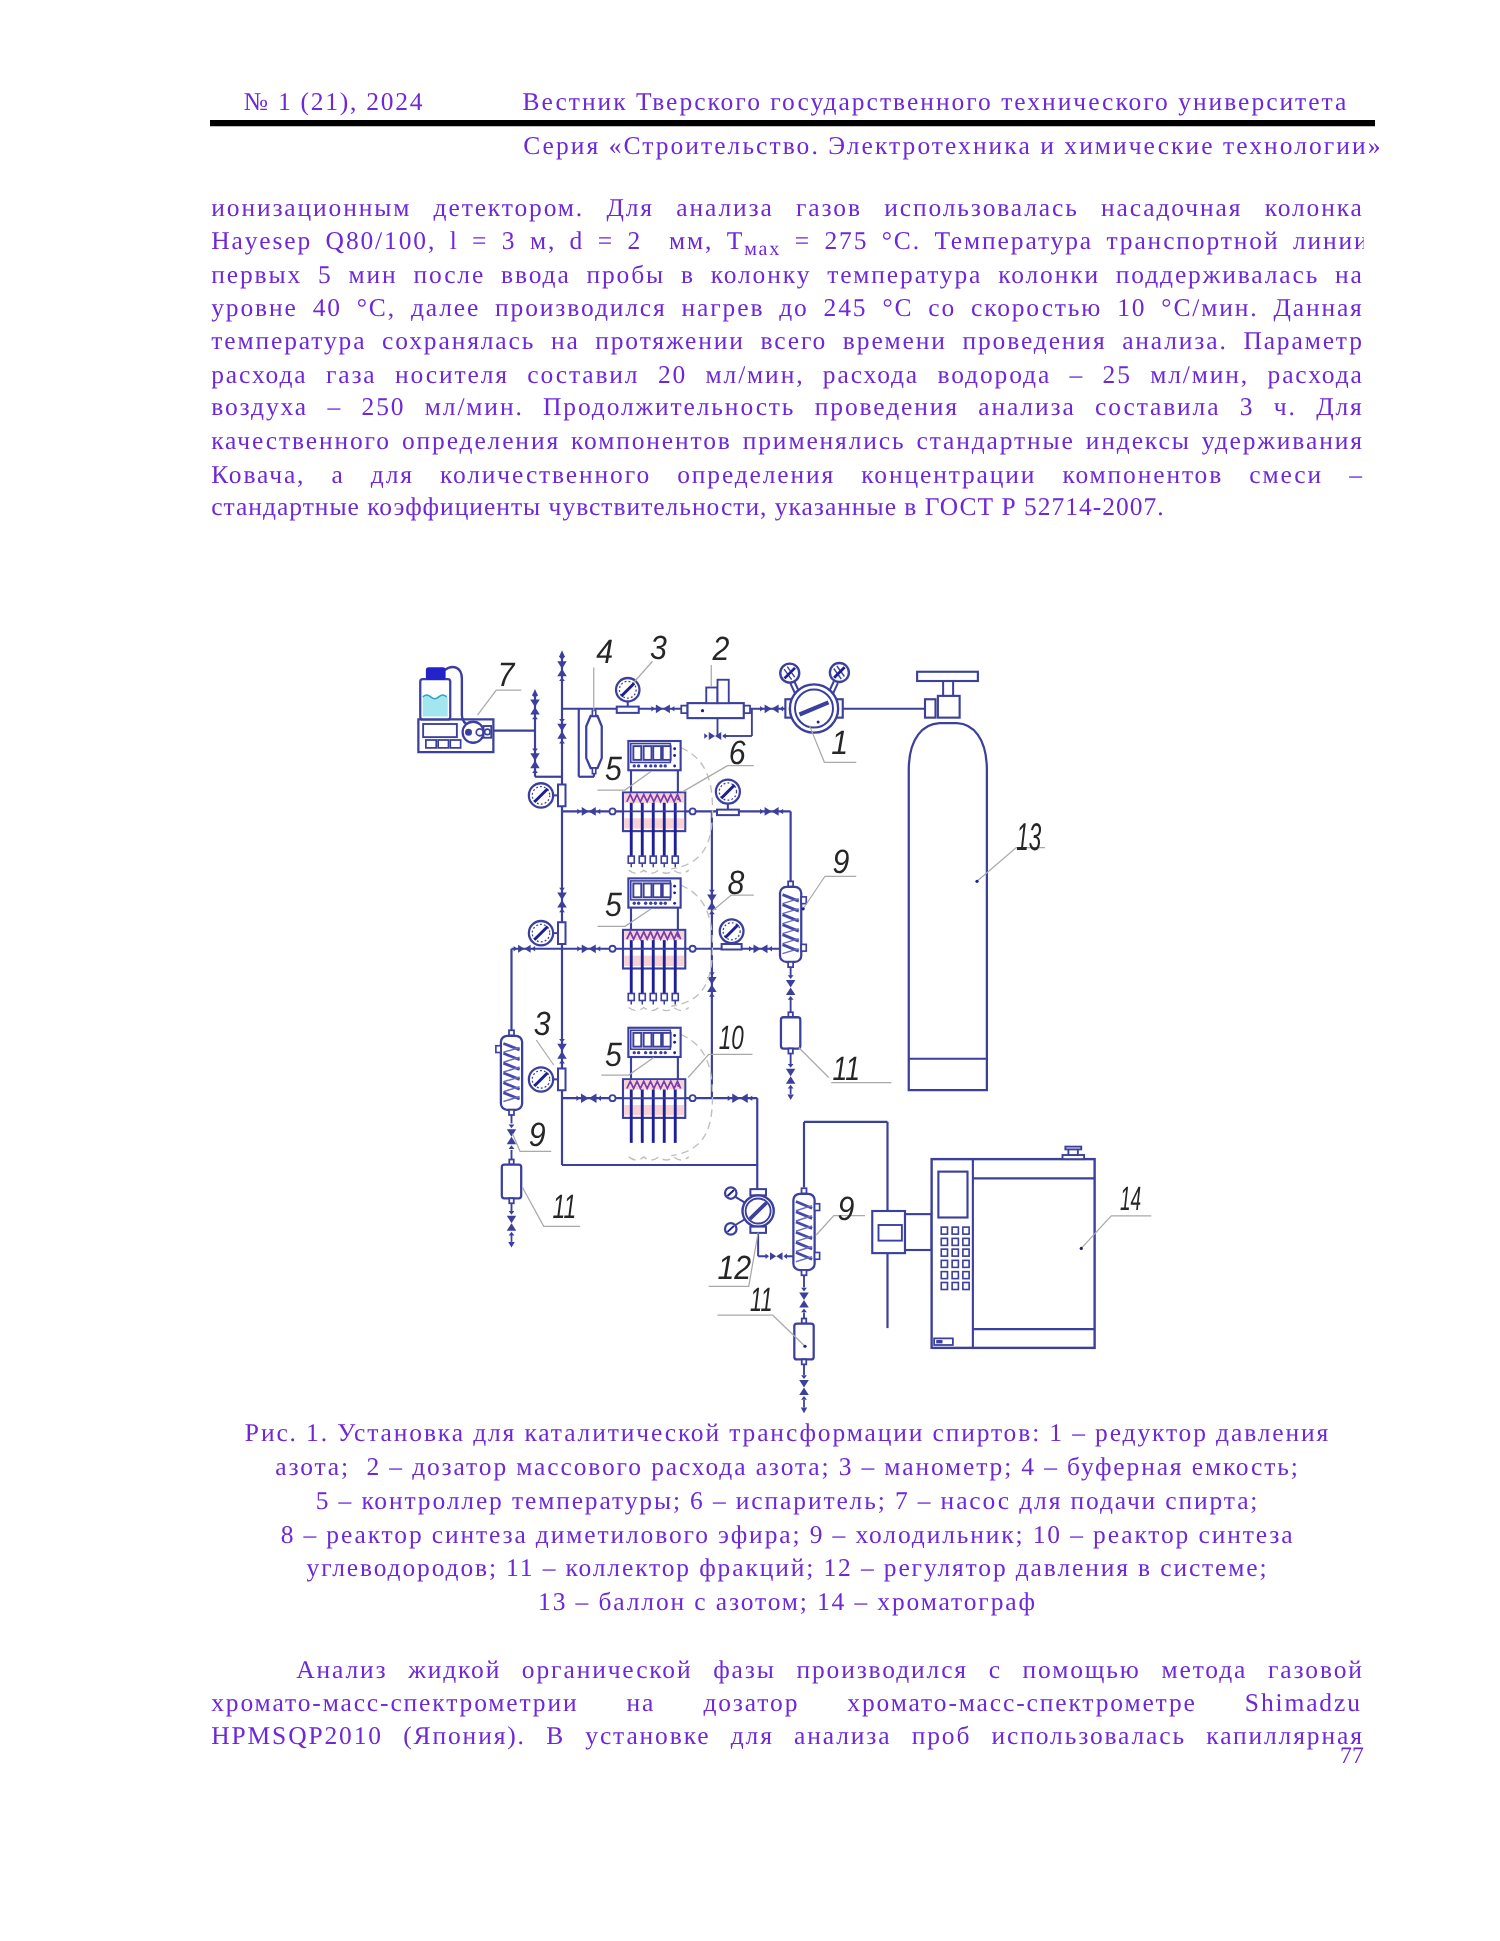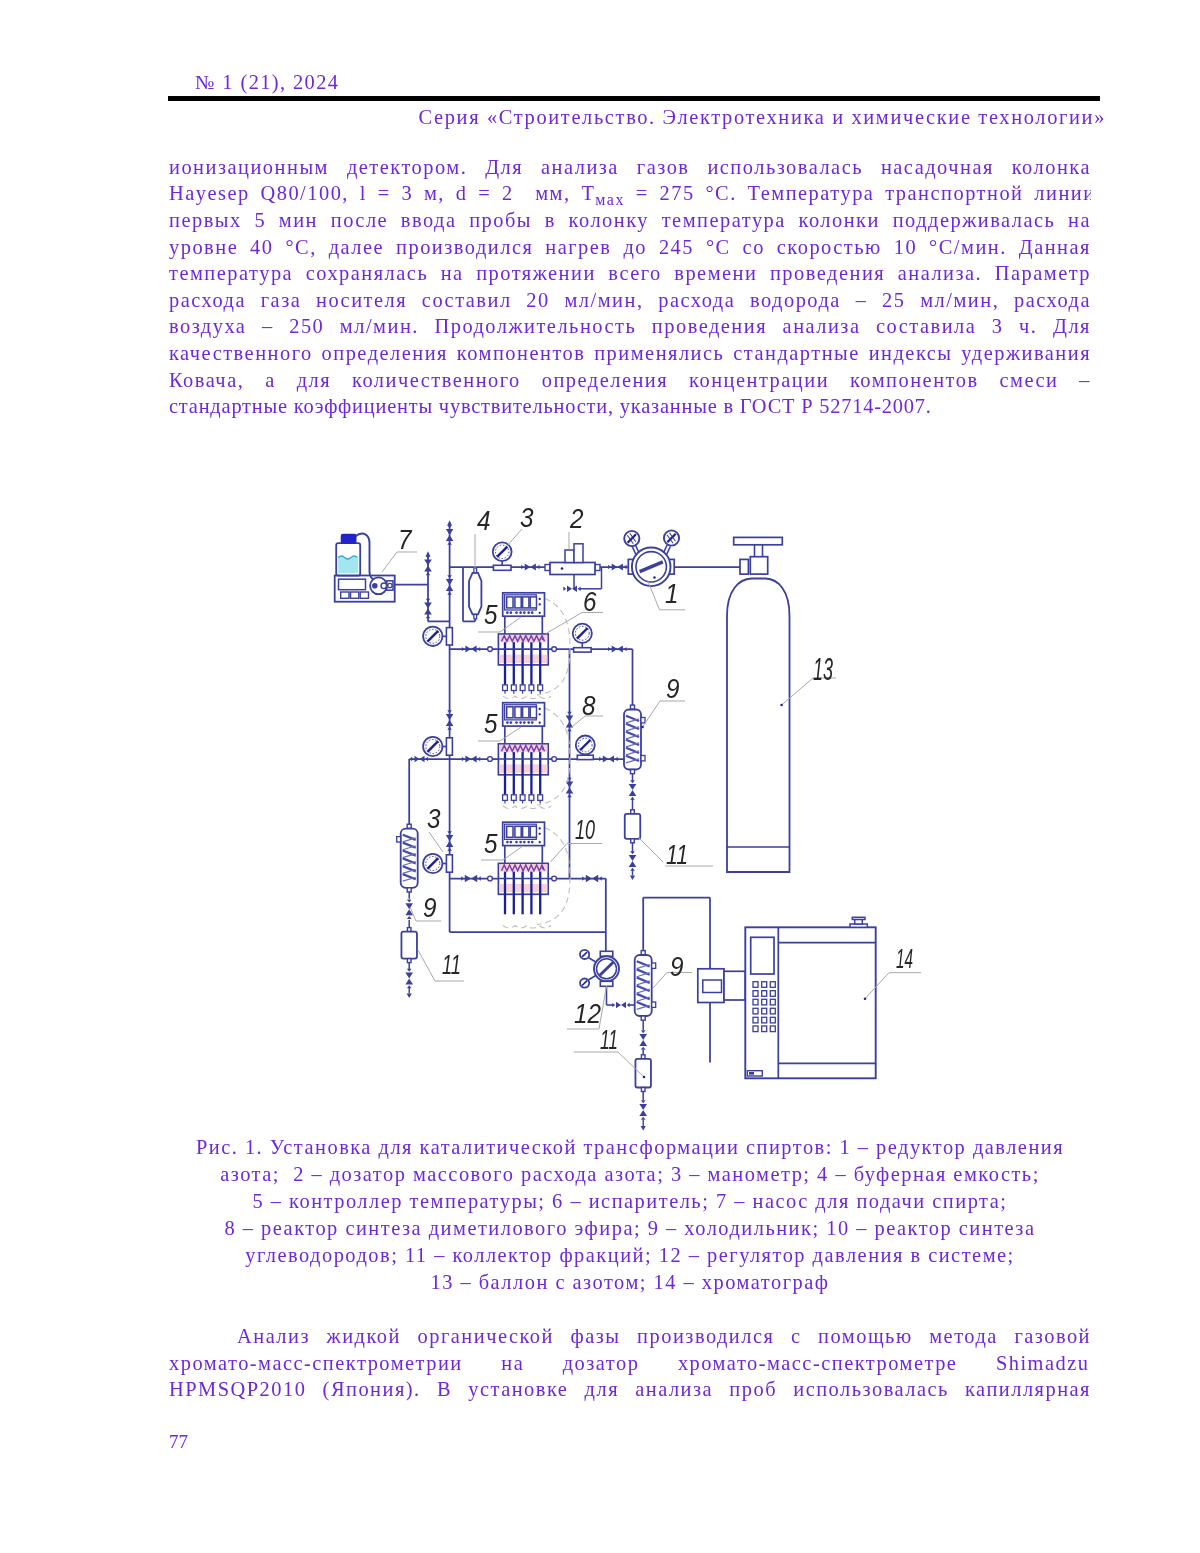--- a/index.html
+++ b/index.html
@@ -13,20 +13,21 @@
 #hdr1,#hdr2,#hdr3{font-size:20.4px;line-height:26px;white-space:nowrap;}
 #hdr1{letter-spacing:1.4px;}
 #hdr2{letter-spacing:1.6px;}
 #hdr3{letter-spacing:1.65px;}
 #pgn{font-size:19px;}
 sub{font-size:16px;}
 </style></head>
 <body>
 <div id="page">
   <div class="abs" id="hdr1" style="left:166px;top:69px;">№ 1 (21), 2024</div>
+  <div class="abs" id="hdr2" style="left:389px;top:69px;">Вестник Тверского государственного технического университета</div>
   <div class="abs" style="left:139px;top:96.4px;width:932px;height:4.4px;background:#000;"></div>
   <div class="abs" id="hdr3" style="right:123px;top:103.6px;">Серия «Строительство. Электротехника и химические технологии»</div>
 
   <div class="abs" id="p1" style="left:140px;top:153.8px;width:922px;">
 <div class="nl" style="word-spacing:11.31px;">ионизационным детектором. Для анализа газов использовалась насадочная колонка</div>
 <div class="nl" style="word-spacing:4.18px;">Hayesep Q80/100, l&nbsp;=&nbsp;3&nbsp;м, d&nbsp;=&nbsp;2 &nbsp;мм, Т<sub>мах</sub>&nbsp;=&nbsp;275&nbsp;°С. Температура транспортной линии</div>
 <div class="nl" style="word-spacing:6.11px;">первых 5 мин после ввода пробы в колонку температура колонки поддерживалась на</div>
 <div class="nl" style="word-spacing:5.34px;">уровне 40&nbsp;°С, далее производился нагрев до 245&nbsp;°С со скоростью 10&nbsp;°С/мин. Данная</div>
 <div class="nl" style="word-spacing:5.92px;">температура сохранялась на протяжении всего времени проведения анализа. Параметр</div>
 <div class="nl" style="word-spacing:8.15px;">расхода газа носителя составил 20 мл/мин, расхода водорода – 25&nbsp;мл/мин, расхода</div>
@@ -537,14 +538,14 @@
 <div class="cl">углеводородов; 11 – коллектор фракций; 12 – регулятор давления в системе;</div>
 <div class="cl">13 – баллон с азотом; 14 – хроматограф</div>
   </div>
 
   <div class="abs" id="p2" style="left:140px;top:1323px;width:922px;">
 <div class="nl" style="word-spacing:9.97px;"><span class="ind"></span>Анализ жидкой органической фазы производился с помощью метода газовой</div>
 <div class="nl" style="word-spacing:31.9px;">хромато-масс-спектрометрии на дозатор хромато-масс-спектрометре Shimadzu</div>
 <div class="nl" style="word-spacing:9.62px;">HPMSQP2010 (Япония). В установке для анализа проб использовалась капиллярная</div>
   </div>
 
-  <div class="abs" id="pgn" style="left:140px;top:1431px;width:922px;text-align:left;">77</div>
+  <div class="abs" id="pgn" style="left:140px;top:1394px;width:922px;text-align:right;">77</div>
 </div>
 
 </body></html>

